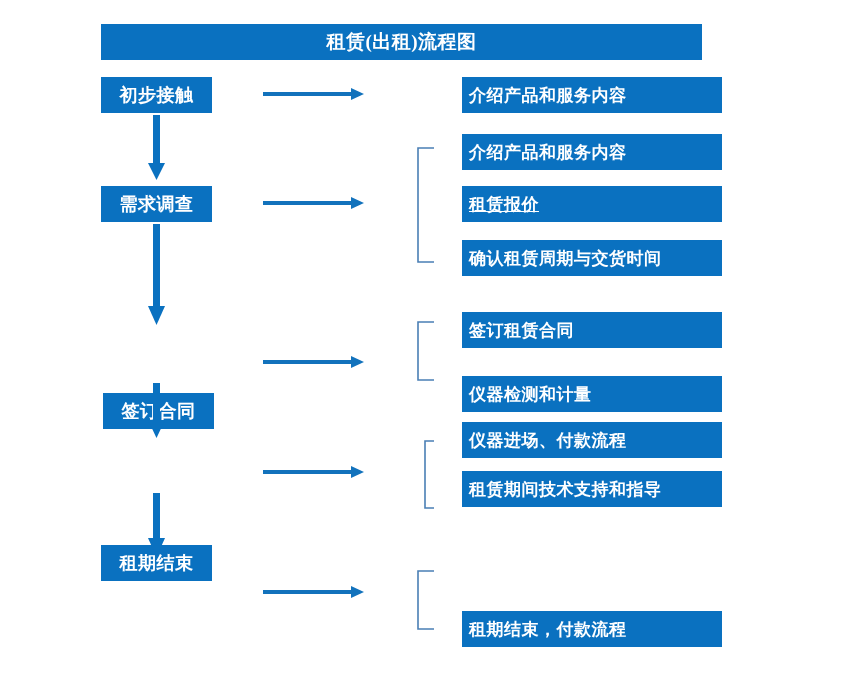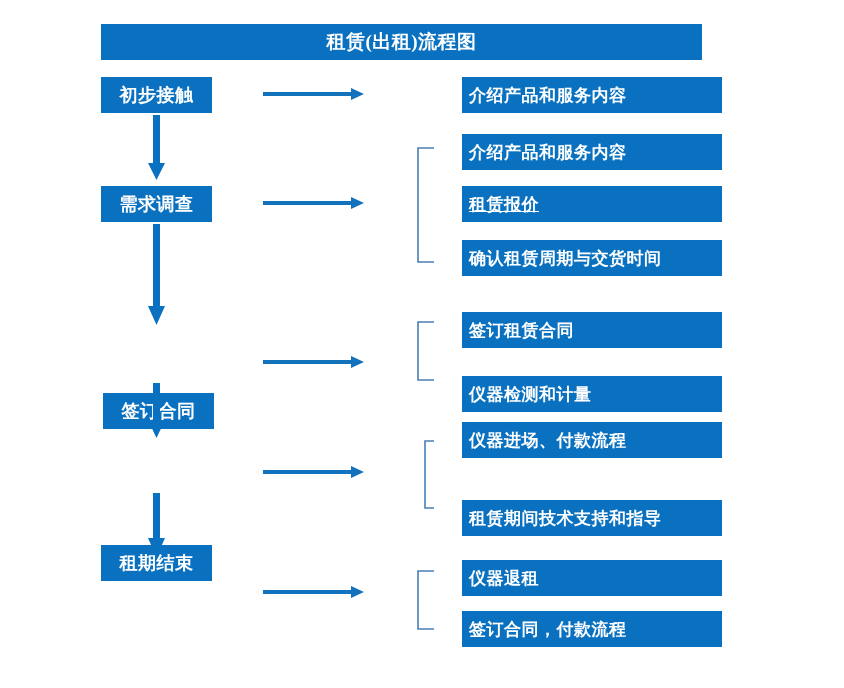--- a/index.html
+++ b/index.html
@@ -86,25 +86,24 @@
   <div class="box detail-box" style="top:186px;text-decoration:underline;">租赁报价</div>
 
   <div class="box detail-box" style="top:240px;">确认租赁周期与交货时间</div>
 
   <div class="box detail-box" style="top:312px;">签订租赁合同</div>
 
   <div class="box detail-box" style="top:376px;">仪器检测和计量</div>
 
   <div class="box detail-box" style="top:422px;">仪器进场、付款流程</div>
 
-  <div class="box detail-box" style="top:500px;text-align:right;">租赁期间技术支持和指导</div>
+  <div class="box detail-box" style="top:471px;text-align:right;">租赁期间技术支持和指导</div>
 
-  <div class="box detail-box" style="top:560px;">仪器退租</div>
 
-  <div class="box detail-box" style="top:611px;">签订合同，付款流程</div>
+  <div class="box detail-box" style="top:611px;">租期结束，付款流程</div>
 
   <svg class="arrows" viewBox="0 0 844 688">
 
     <g fill="#0a71c0">
       <rect x="153" y="115" width="7" height="52"></rect>
       <polygon points="148,163 165,163 156.5,180"></polygon>
     </g>
     <g fill="#0a71c0">
       <rect x="153" y="224" width="7" height="88"></rect>
       <polygon points="148,306 165,306 156.5,325"></polygon>

